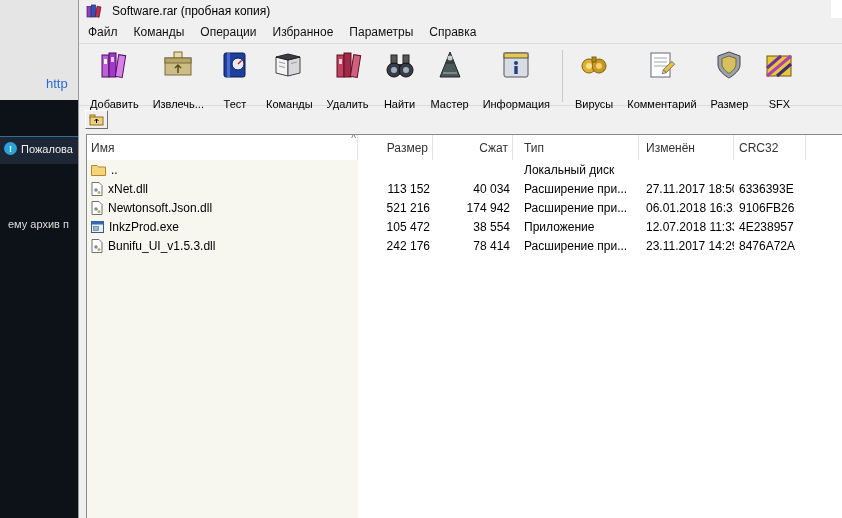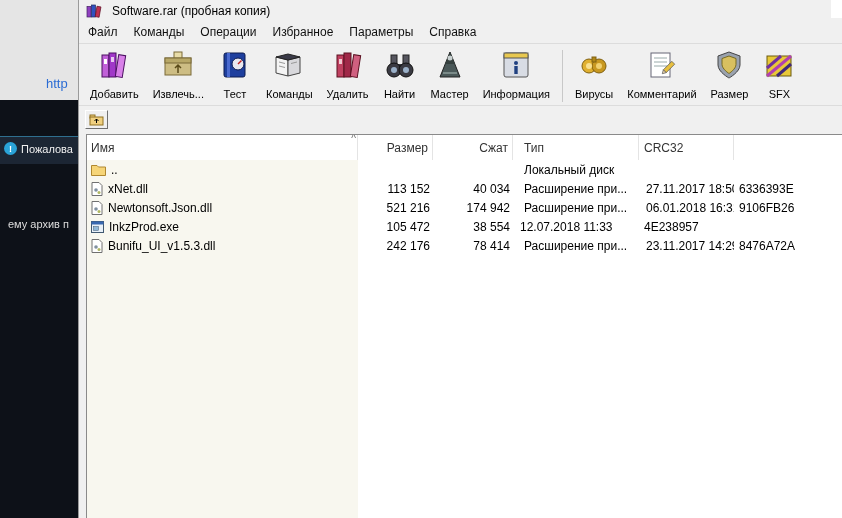--- a/index.html
+++ b/index.html
@@ -22,21 +22,21 @@
   .titlebar { height:21px; display:flex; align-items:center; padding-left:7px; position:relative; }
   .title-text { font-size:12px; color:#000; margin-left:5px; }
   .title-corner { position:absolute; right:0; top:0; width:11px; height:18px; background:#fff; }
 
   .menubar { height:23px; display:flex; align-items:center; padding-left:1px; border-bottom:1px solid #dcdcdc; }
   .menu-item { font-size:12px; color:#111; padding:3px 8px; }
 
   .toolbar { height:62px; display:flex; align-items:flex-start; padding:2px 0 0 4px; border-bottom:1px solid #dcdcdc; }
   .tbtn { display:flex; flex-direction:column; align-items:center; padding:2px 7px 0; }
   .tbtn .ticon { height:34px; display:flex; align-items:center; justify-content:center; }
-  .tbtn .tlabel { font-size:11px; color:#000; margin-top:6px; white-space:nowrap; }
+  .tbtn .tlabel { font-size:11px; color:#000; margin-top:16px; white-space:nowrap; }
   .tsep { width:1px; height:52px; background:#c8c8c8; margin:4px 5px 0; flex:none; }
 
   .pathbar { height:27px; padding:4px 0 0 6px; }
   .up-btn { width:23px; height:19px; background:#f0f0f0; border:1px solid; border-color:#fff #707070 #707070 #fff; display:flex; align-items:center; justify-content:center; padding:0; }
 
   .filelist { position:absolute; left:7px; top:134px; width:756px; bottom:0; background:#fff; border-top:1px solid #8a8a8a; border-left:1px solid #8a8a8a; overflow:hidden;text-align:center; }
   .fl-grid { display:grid; grid-template-columns:271px 75px 80px 126px 95px 72px 1fr; }
   .name-shade { position:absolute; left:0; top:25px; width:271px; bottom:0; background:#f8f7ef; z-index:0; }
 
   .fl-header { height:25px; position:relative; z-index:2; background:#fff; }
@@ -276,20 +276,23 @@
         </div>
         <div class="hcell r">
             <span>Размер</span>
           </div>
         <div class="hcell r">
             <span>Сжат</span>
           </div>
         <div class="hcell t">
             <span>Тип</span>
           </div>
+        <div class="hcell m">
+            <span>Изменён</span>
+          </div>
         <div class="hcell c">
             <span>CRC32</span>
           </div>
         <div class="hcell filler"></div>
       </div>
 
       <div class="fl-rows">
 
         <div class="row fl-grid">
           <div class="cell">
@@ -352,20 +355,21 @@
               <svg width="13" height="12" viewBox="0 0 13 12">
                 <rect x="0.5" y="0.5" width="12" height="11" fill="#e8f0f8" stroke="#405870"></rect>
                 <rect x="0.5" y="0.5" width="12" height="3" fill="#3868b0"></rect>
                 <rect x="2.5" y="5.5" width="5" height="4" fill="#90b8d8" stroke="#405870" stroke-width="0.5"></rect>
               </svg>
             </span>
             <span>InkzProd.exe</span>
           </div>
           <div class="cell num">105 472</div>
           <div class="cell num">38 554</div>
+          <div class="cell type">Приложение</div>
           <div class="cell mod">12.07.2018 11:33</div>
           <div class="cell crc">4E238957</div>
           <div class="cell"></div>
         </div>
 
         <div class="row fl-grid">
           <div class="cell">
             <span class="ricon">
               <svg width="12" height="14" viewBox="0 0 12 14">
                 <path d="M1 0.5 H8 L11 3.5 V13.5 H1 Z" fill="#fff" stroke="#707070"></path>

